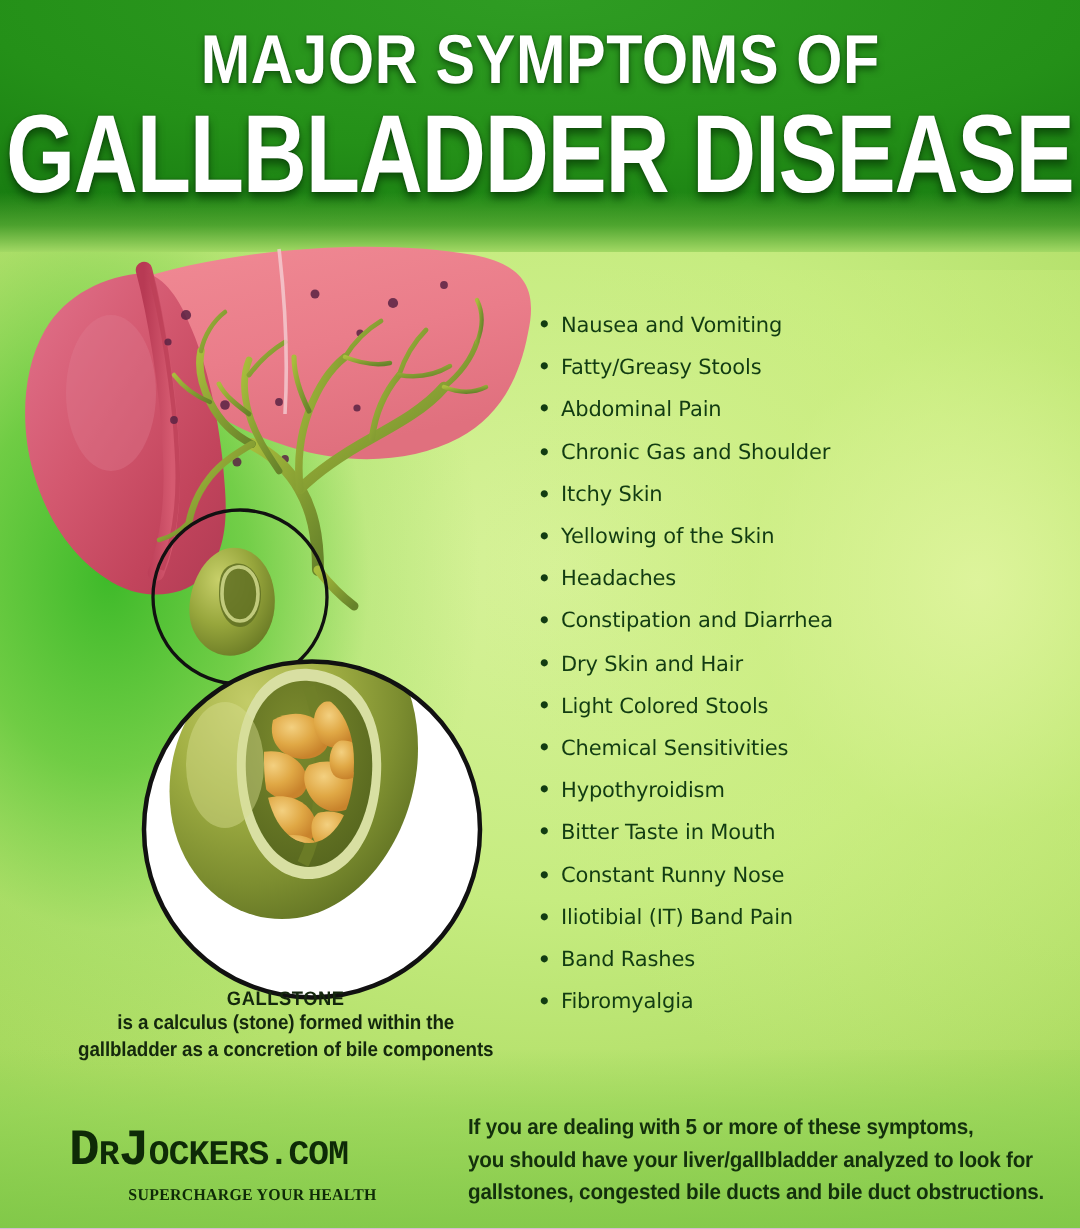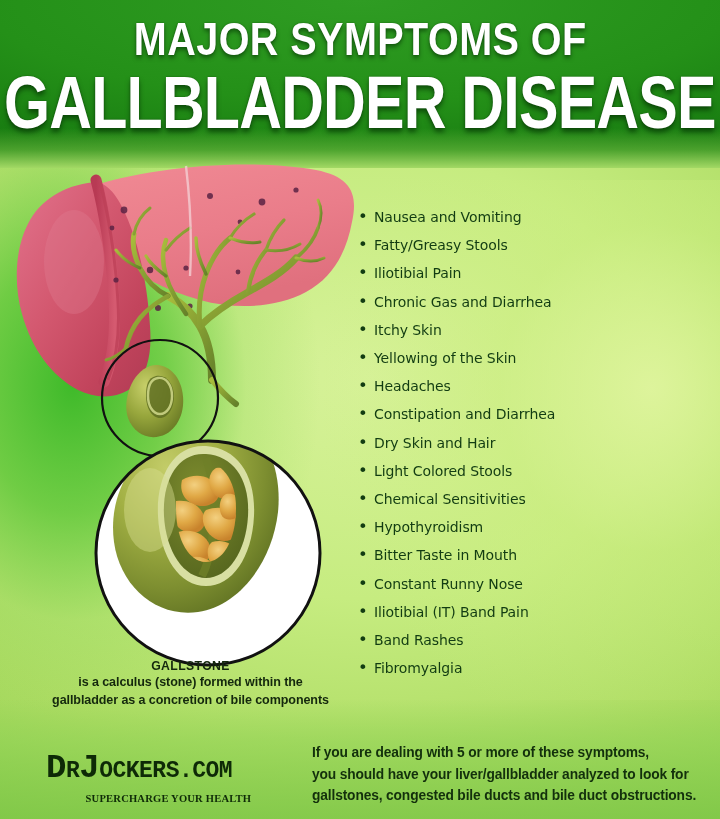--- a/index.html
+++ b/index.html
@@ -337,22 +337,22 @@
 
   <div class="caption">
     <div class="caption-title">GALLSTONE</div>
     <div class="caption-line">is a calculus (stone) formed within the</div>
     <div class="caption-line">gallbladder as a concretion of bile components</div>
   </div>
 
   <ul class="symptoms" id="symptom-list">
       <li>Nausea and Vomiting</li>
       <li>Fatty/Greasy Stools</li>
-      <li>Iliotibial Pain</li>
-      <li>Chronic Gas and Diarrhea</li>
+      <li>Abdominal Pain</li>
+      <li>Chronic Gas and Shoulder</li>
       <li>Itchy Skin</li>
       <li>Yellowing of the Skin</li>
       <li>Headaches</li>
       <li>Constipation and Diarrhea</li>
       <li>Dry Skin and Hair</li>
       <li>Light Colored Stools</li>
       <li>Chemical Sensitivities</li>
       <li>Hypothyroidism</li>
       <li>Bitter Taste in Mouth</li>
       <li>Constant Runny Nose</li>

